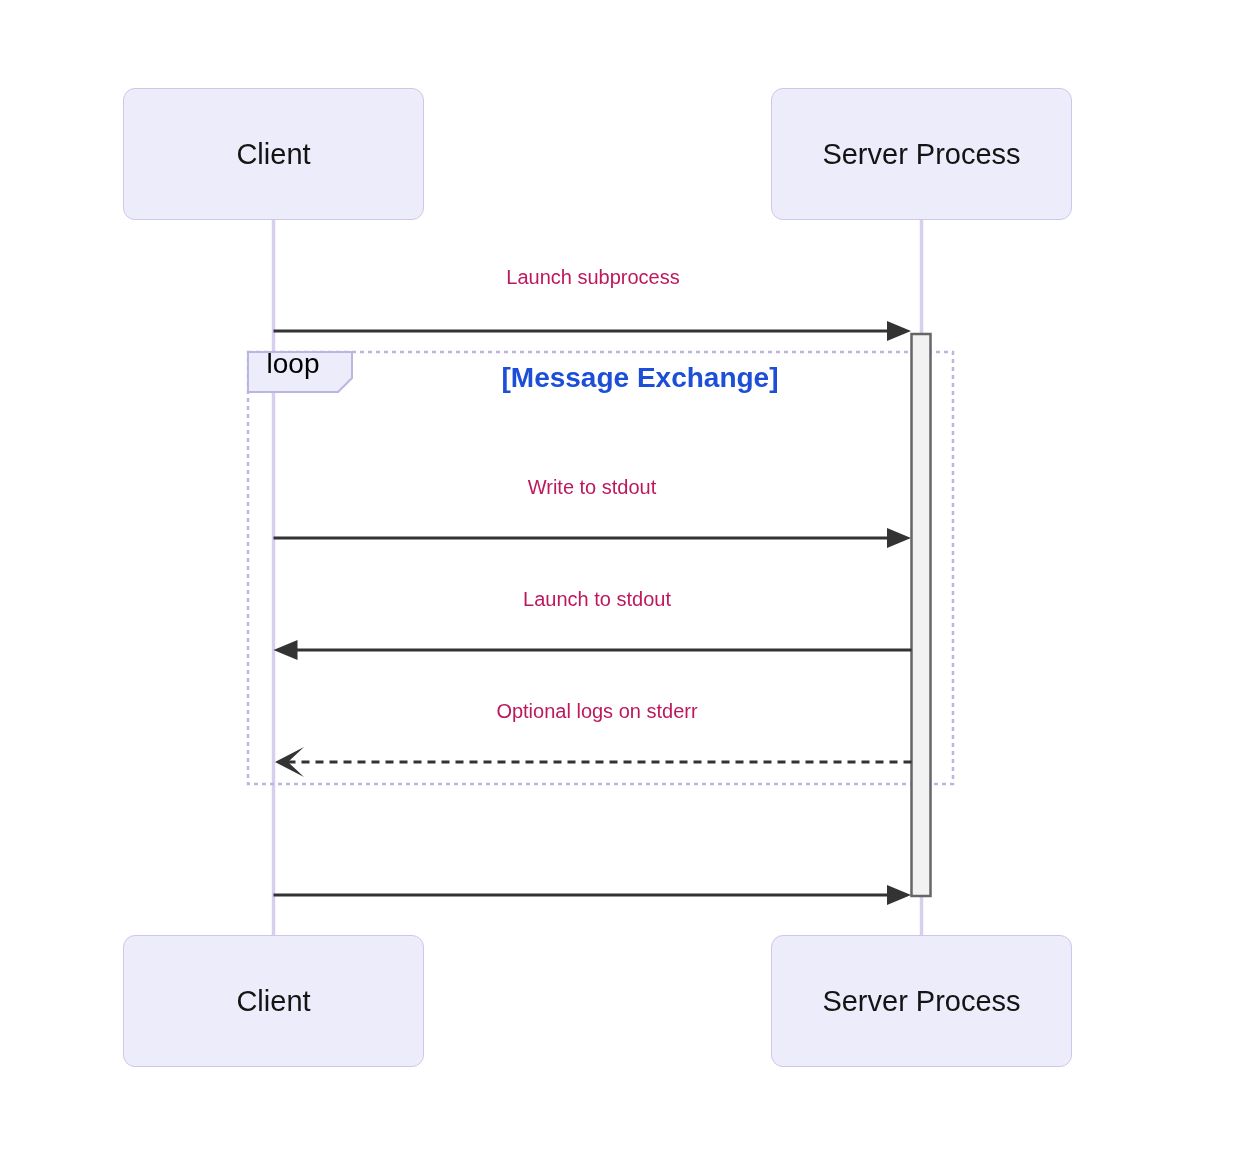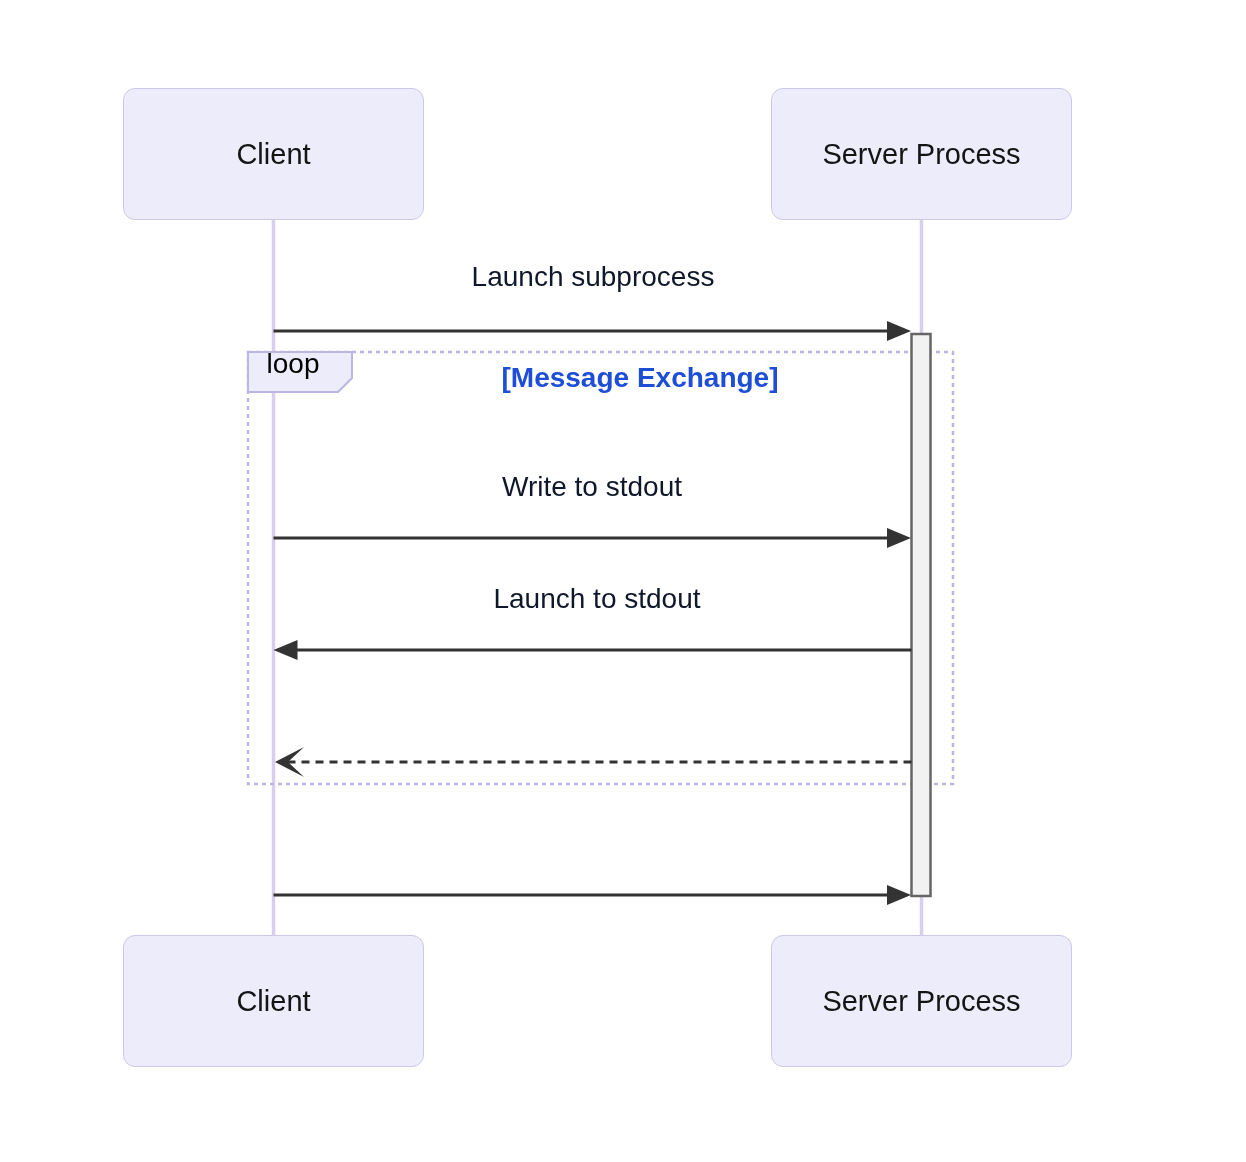--- a/index.html
+++ b/index.html
@@ -27,23 +27,23 @@
     color: #141414;
   }
   .actor.top-client    { left: 123px; top: 88px; }
   .actor.top-server    { left: 771px; top: 88px; }
   .actor.bottom-client { left: 123px; top: 935px; }
   .actor.bottom-server { left: 771px; top: 935px; }
   .msg {
     position: absolute;
     transform: translateX(-50%);
     white-space: nowrap;
-    font-size: 28px;
+    font-size: 20px;
     line-height: 34px;
-    color: #0f172a;
+    color: #be185d;
   }
   .msg.m1 { left: 593px; top: 260px; }
   .msg.m2 { left: 592px; top: 470px; }
   .msg.m3 { left: 597px; top: 582px; }
   .msg.m4 { left: 597px; top: 694px; }
   .msg.m5 { left: 592px; top: 826px; }
   .loop-label-text {
     position: absolute;
     left: 248px; top: 352px;
     width: 90px; height: 24px;
@@ -106,14 +106,15 @@
   <div class="actor bottom-server">
     <span>Server Process</span>
   </div>
 
   <div class="loop-label-text">loop</div>
   <div class="loop-cond">[Message Exchange]</div>
 
   <div class="msg m1">Launch subprocess</div>
   <div class="msg m2">Write to stdout</div>
   <div class="msg m3">Launch to stdout</div>
+  <div class="msg m4">Optional logs on stderr</div>
 
 </div>
 
 </body></html>

